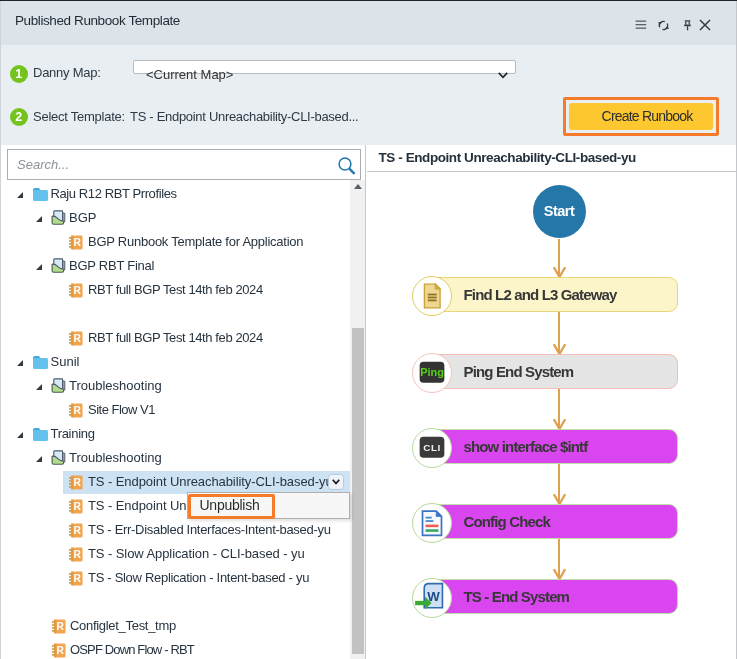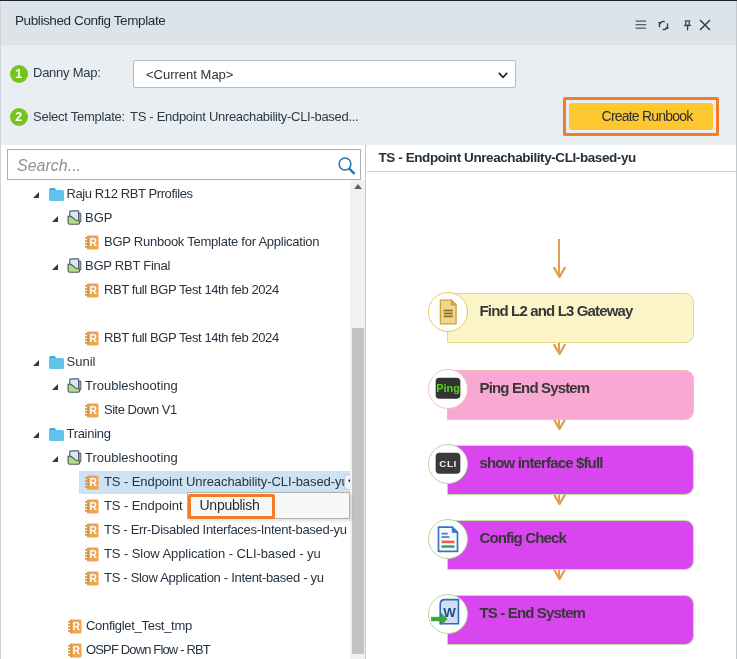--- a/index.html
+++ b/index.html
@@ -15,37 +15,37 @@
   .titlebar { position:absolute; left:0; top:1px; width:737px; height:44px; background:#dce3e9; }
   .titlebar .t { position:absolute; left:15px; top:11.5px; font-size:13.5px; color:#1f2a33; font-weight:400; letter-spacing:-0.4px; }
 
   .steps { position:absolute; left:0; top:45px; width:737px; height:100px; background:#e9eef2; }
 
   .stepcircle { position:absolute; width:18.5px; height:18.5px; border-radius:50%; background:#74c41d;
       color:#fff; font-size:12.5px; font-weight:700; text-align:center; line-height:18.5px; }
 
   .lbl { position:absolute; font-size:13px; color:#2d3a45; letter-spacing:-0.25px; }
 
-  .dd { position:absolute; left:133px; top:15px; width:383px; height:28px; background:#fff;
+  .dd { position:absolute; left:133px; top:15px; width:383px; height:14px; background:#fff;
         border:1px solid #b6bbc0; border-radius:2px; }
   .dd .v { position:absolute; left:12px; top:6px; font-size:13px; color:#333; }
 
   .btnframe { position:absolute; left:563px; top:52px; width:156px; height:39px;
         border:3px solid #f47b29; border-radius:2px; background:transparent; }
   .btn { position:absolute; left:3px; top:3px; width:144px; height:27px; background:#fdc72f;
         border-radius:3px; font-size:14px; color:#2e2e2e; text-align:center; line-height:27px; letter-spacing:-0.8px; padding-left:12px; }
 
   .leftpanel { position:absolute; left:0; top:145px; width:366px; height:514px; background:#fff;
         }
   .searchbox { position:absolute; left:7px; top:4px; width:354px; height:31px; background:#fff;
         border:1px solid #a8aeb4; }
-  .searchbox .ph { position:absolute; left:9px; top:7px; font-size:16px; font-style:italic; color:#8a929a; }
+  .searchbox .ph { position:absolute; left:9px; top:7px; font-size:13px; font-style:italic; color:#8a929a; }
 
   .tree { position:absolute; left:0; top:37px; width:366px; height:477px; overflow:hidden; }
-  .trow { position:absolute; left:16px; width:350px; height:24px; font-size:13px; color:#273440; white-space:nowrap; }
+  .trow { position:absolute; left:0; width:350px; height:24px; font-size:13px; color:#273440; white-space:nowrap; }
   .trow .txt { position:absolute; top:3.5px; }
   .exp { position:absolute; top:9.5px; width:0; height:0;
          border-left:6.5px solid transparent; border-bottom:6.5px solid #323a41; }
   .folder { position:absolute; top:6px; width:15px; height:13px; }
   .folder .tab { position:absolute; left:0; top:0; width:7px; height:3px; background:#3fa9dc; border-radius:2px 2px 0 0; }
   .folder .bodyf { position:absolute; left:0; top:2px; width:15px; height:11px; background:#62c2ec; border-radius:1.5px; }
   .ricon { position:absolute; top:5px; width:14px; height:15px; }
 
   .selrow { background:#cde3f3; }
 
@@ -63,43 +63,43 @@
   .menu .mi { position:absolute; left:11.5px; top:4.5px; font-size:14px; color:#2b2b2b; letter-spacing:-0.25px; }
   .menuframe { position:absolute; left:188px; top:494px; width:87px; height:24.5px; border:3px solid #f47b29; border-radius:2px; }
 
   .rightpanel { position:absolute; left:367px; top:145px; width:369px; height:514px; background:#fff; }
   .rhead { position:absolute; left:0; top:0; width:369px; height:27px; background:#fff; border-bottom:1px solid #c9c9c9; }
   .rhead .t { position:absolute; left:11.5px; top:5px; font-size:13.5px; font-weight:700; color:#24313c; letter-spacing:-0.42px; }
 
   .startc { position:absolute; left:165.5px; top:40px; width:53px; height:53px; border-radius:50%;
       background:#2577aa; color:#fff; font-weight:700; font-size:14.5px; text-align:center; line-height:53px; letter-spacing:-0.5px; }
 
-  .node { position:absolute; left:80px; width:247px; height:50px; border-radius:0 9px 9px 0;margin-top:16px; }
+  .node { position:absolute; left:64px; width:247px; height:35px; border-radius:0 9px 9px 0; }
   .node .nt { position:absolute; left:31.5px; top:7.5px; font-size:15px; font-weight:700; color:#373737; letter-spacing:-0.85px; }
   .nicon { position:absolute; left:-20px; top:-2.5px; width:40px; height:40px; border-radius:50%; background:#fff; }
 
   .n1 { background:#fbf5c9; border:1px solid #e7d67c; }
   .n1c { border:1px solid #e3cb60; }
-  .n2 { background:#f9a8d4; border:1px solid #f3bdb4; }
+  .n2 { background:#e5e5e5; border:1px solid #f3bdb4; }
   .n2c { border:1px solid #f2c6bd; }
   .n3 { background:#d946ef; border:1px solid #bedfa6; }
   .n3c { border:1px solid #b6d99c; }
   .nicon svg { display:block; margin:0 auto; }
 
   .arrowline { position:absolute; left:190.9px; width:2.2px; background:#dfa14d; }
   .ahead { position:absolute; left:185.6px; }
 </style>
 </head>
 <body>
 <div class="win">
   <div class="edgetop"></div>
     <div class="edgeleft"></div>
     <div class="edgeright"></div>
   <div class="titlebar">
-    <div class="t">Published Config Template</div>
+    <div class="t">Published Runbook Template</div>
     <svg class="abs" style="left:635px;top:18px" width="13" height="11" viewBox="0 0 13 11">
       <rect x="0.6" y="1.5" width="10.6" height="1.3" fill="#59616a"></rect>
       <rect x="0.6" y="5" width="10.6" height="1.3" fill="#59616a"></rect>
       <rect x="0.6" y="8.5" width="10.6" height="1.3" fill="#59616a"></rect>
     </svg>
     <svg class="abs" style="left:658px;top:18.5px" width="11" height="11" viewBox="0 0 11 11">
       <circle cx="5.5" cy="5.5" r="4.1" fill="none" stroke="#333c44" stroke-width="1.35" stroke-dasharray="9.2 3.7" transform="rotate(-29 5.5 5.5)"></circle>
       <path d="M0.2 2.1 L3.8 2.4 L1.4 5.2 Z" fill="#333c44"></path>
       <path d="M10.8 8.9 L7.2 8.6 L9.6 5.8 Z" fill="#333c44"></path>
     </svg>
@@ -232,21 +232,21 @@
             <rect x="2" y="0.5" width="12.5" height="15" rx="1.5" fill="#f2a44f"></rect>
             <rect x="2.3" y="0.8" width="2.2" height="14.4" fill="#e8973d"></rect>
             <g fill="#c9a04a">
               <rect x="0" y="2.2" width="3" height="1.8"></rect>
               <rect x="0" y="5.4" width="3" height="1.8"></rect>
               <rect x="0" y="8.6" width="3" height="1.8"></rect>
               <rect x="0" y="11.8" width="3" height="1.8"></rect>
             </g>
             <text x="8.7" y="12" font-family="Liberation Sans" font-size="11" font-weight="700" fill="#fff" text-anchor="middle">R</text>
           </svg>
-          <div class="txt" style="left:88px;letter-spacing:-0.5px">Site Down V1</div>
+          <div class="txt" style="left:88px;letter-spacing:-0.5px">Site Flow V1</div>
         </div>
       <div class="trow" style="top:240px">
           <div class="exp" style="left:17px"></div>
           <div class="folder" style="left:33px">
             <div class="tab"></div>
             <div class="bodyf"></div>
           </div>
           <div class="txt" style="left:50.5px;letter-spacing:-0.3px">Training</div>
         </div>
       <div class="trow" style="top:264px">
@@ -325,21 +325,21 @@
             <rect x="2" y="0.5" width="12.5" height="15" rx="1.5" fill="#f2a44f"></rect>
             <rect x="2.3" y="0.8" width="2.2" height="14.4" fill="#e8973d"></rect>
             <g fill="#c9a04a">
               <rect x="0" y="2.2" width="3" height="1.8"></rect>
               <rect x="0" y="5.4" width="3" height="1.8"></rect>
               <rect x="0" y="8.6" width="3" height="1.8"></rect>
               <rect x="0" y="11.8" width="3" height="1.8"></rect>
             </g>
             <text x="8.7" y="12" font-family="Liberation Sans" font-size="11" font-weight="700" fill="#fff" text-anchor="middle">R</text>
           </svg>
-          <div class="txt" style="left:88px;letter-spacing:-0.3px">TS - Slow Application - Intent-based - yu</div>
+          <div class="txt" style="left:88px;letter-spacing:-0.3px">TS - Slow Replication - Intent-based - yu</div>
         </div>
       <div class="trow" style="top:432px">
           <svg class="ricon" style="left:52px" width="15" height="16" viewBox="0 0 15 16">
             <rect x="2" y="0.5" width="12.5" height="15" rx="1.5" fill="#f2a44f"></rect>
             <rect x="2.3" y="0.8" width="2.2" height="14.4" fill="#e8973d"></rect>
             <g fill="#c9a04a">
               <rect x="0" y="2.2" width="3" height="1.8"></rect>
               <rect x="0" y="5.4" width="3" height="1.8"></rect>
               <rect x="0" y="8.6" width="3" height="1.8"></rect>
               <rect x="0" y="11.8" width="3" height="1.8"></rect>
@@ -366,20 +366,21 @@
     <div class="scroll">
       <div class="sarrow"></div>
       <div class="sthumb"></div>
     </div>
   </div>
 
   <div class="rightpanel">
     <div class="rhead">
         <div class="t">TS - Endpoint Unreachability-CLI-based-yu</div>
       </div>
+    <div class="startc">Start</div>
 
     <div class="arrowline" style="top:93.5px;height:38px"></div>
     <svg class="ahead" style="top:121.5px" width="13" height="11" viewBox="0 0 13 11">
         <path d="M1.3 1 L6.5 10 M11.7 1 L6.5 10" stroke="#dfa14d" stroke-width="2.4" fill="none" stroke-linecap="round"></path>
       </svg>
     <div class="arrowline" style="top:167px;height:42px"></div>
     <svg class="ahead" style="top:198.5px" width="13" height="11" viewBox="0 0 13 11">
         <path d="M1.3 1 L6.5 10 M11.7 1 L6.5 10" stroke="#dfa14d" stroke-width="2.4" fill="none" stroke-linecap="round"></path>
       </svg>
     <div class="arrowline" style="top:244px;height:40px"></div>
@@ -418,21 +419,21 @@
       <div class="nt">Ping End System</div>
     </div>
 
     <div class="node n3" style="top:284px">
       <div class="nicon n3c">
           <svg width="38" height="38" viewBox="0 0 40 40">
         <rect x="7" y="8.2" width="26" height="22" rx="4" fill="#3a3a3a"></rect>
         <text x="20" y="23.2" font-family="Liberation Sans" font-size="10.5" font-weight="700" fill="#efefef" text-anchor="middle" letter-spacing="0.5">CLI</text>
       </svg>
         </div>
-      <div class="nt">show interface $full</div>
+      <div class="nt">show interface $intf</div>
     </div>
 
     <div class="node n3" style="top:359px">
       <div class="nicon n3c">
           <svg width="38" height="38" viewBox="0 0 40 40">
         <path d="M10 7.5 L24.5 7.5 L30 13 L30 33 L10 33 Z" fill="#f6fafd" stroke="#3b74c4" stroke-width="1.8"></path>
         <path d="M24.5 7.5 L24.5 13 L30 13 Z" fill="#3b74c4" stroke="#3b74c4" stroke-width="1"></path>
         <rect x="13.2" y="13.4" width="6.5" height="1.9" fill="#4a86d0"></rect>
         <rect x="13.2" y="17" width="8.3" height="1.9" fill="#4a86d0"></rect>
         <rect x="13.2" y="21.7" width="13.6" height="2.7" fill="#f05b52"></rect>

